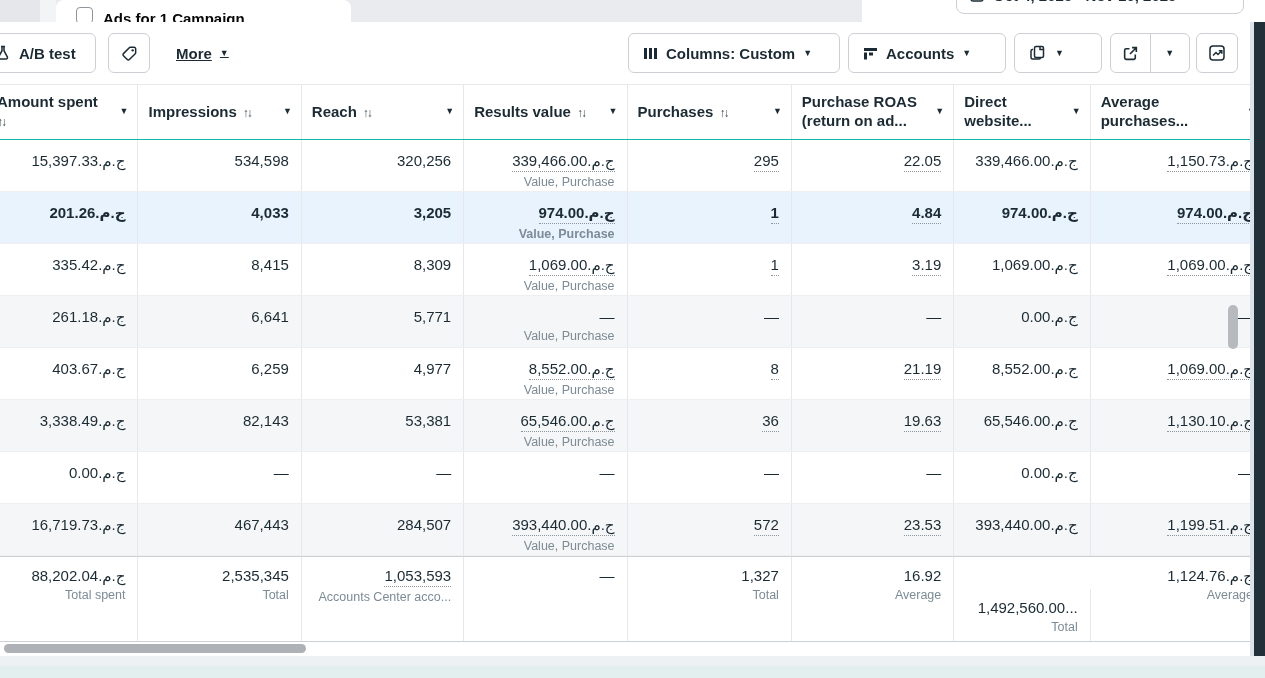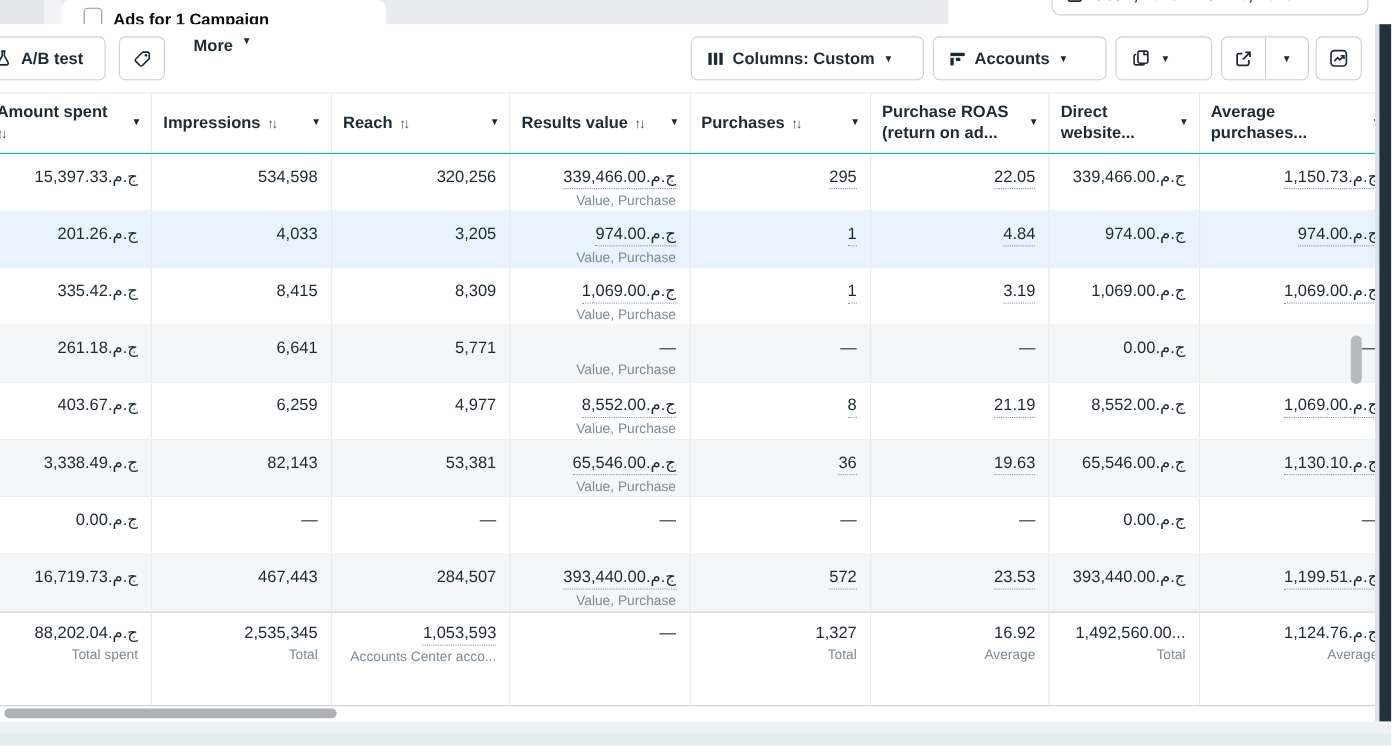--- a/index.html
+++ b/index.html
@@ -14,37 +14,37 @@
   .tabstrip .rail{position:absolute;left:56px;top:0;width:806px;height:22px;background:#e9ebee;}
   .tab{position:absolute;left:56px;top:0;width:295px;height:22px;background:#fff;border-radius:8px 8px 0 0;display:flex;align-items:flex-end;padding:0 0 2px 20px;}
   .cb{width:17px;height:17px;border:1.6px solid #8e959b;border-radius:4px;background:#fff;margin-right:10px;position:relative;top:4px;}
   .tab-label{font-size:15px;font-weight:700;color:#080809;position:relative;top:7px;white-space:nowrap;}
 
   
   .toolbar{position:absolute;left:0;top:22px;width:1265px;height:62px;background:#fff;}
   .btn{position:absolute;top:11px;height:40px;background:#fff;border:1px solid #ccd0d5;border-radius:6px;display:flex;align-items:center;font-size:15px;font-weight:700;color:#1c2b33;padding:0 14px;white-space:nowrap;}
   .btn svg{flex:0 0 auto;}
   .caret9{font-size:9px;color:#1c2b33;margin-left:8px;line-height:1;}
-  .textbtn{position:absolute;top:11px;height:40px;display:flex;font-size:15px;font-weight:700;color:#1c2b33;}
+  .textbtn{position:absolute;top:11px;height:40px;display:flex;align-items:center;font-size:15px;font-weight:700;color:#1c2b33;text-decoration:underline;}
   .icongap{margin-right:8px;display:inline-flex;}
   .split-div{width:1px;height:38px;background:#ccd0d5;margin:0 0;}
 
   
   .datebtn{position:absolute;left:956px;top:-24px;width:288px;height:38px;border:1px solid #ccd0d5;border-radius:8px;background:#fff;display:flex;align-items:center;padding:0 12px;font-size:15px;font-weight:700;color:#1c2b33;white-space:nowrap;overflow:hidden;}
 
   
   .table{position:absolute;left:0;top:84px;width:1265px;background:#fff;}
   .thead{display:flex;height:56px;border-top:1px solid #e6e8eb;border-bottom:1px solid #14b8a6;background:#fff;}
   .th{position:relative;display:flex;align-items:center;border-right:1px solid #e6e8eb;padding:0 24px 0 10px;font-size:15px;font-weight:700;color:#1c2b33;line-height:1.25;}
   .th .caret{position:absolute;right:9px;top:50%;margin-top:-6px;font-size:9px;color:#1c2b33;}
   .th .sort{font-size:12px;color:#3f4b52;letter-spacing:-2px;margin-left:6px;font-weight:700;}
   .clipL{margin-left:-13px;}
   .tr{display:flex;height:52px;background:#fff;border-bottom:1px solid #edeff1;}
   .tr.stripe{background:#f5f6f7;}
-  .tr.hover{background:#e9f3fe;}
+  .tr.hover{background:#e9f3fe;font-weight:bold;}
   .td{border-right:1px solid #e6e8eb;padding:12px 12px 0 8px;text-align:right;font-size:15px;color:#1c2b33;overflow:hidden;white-space:nowrap;}
   .td:last-child,.th:last-child{border-right:none;}
   .td .sub,.sub{font-size:12.5px;color:#7c8b95;margin-top:3px;}
   .val{display:inline-block;line-height:1.2;}
   .val.u{border-bottom:1px dotted #8d969c;padding-bottom:1px;}
   .cur{direction:rtl;unicode-bidi:bidi-override;}
   .totals{height:86px;border-top:1px solid #cbd0d5;border-bottom:1px solid #cbd0d5;background:#fff;}
   .totals .td{padding-top:10px;}
 
   
@@ -296,21 +296,21 @@
           <div class="td" style="width: 175px;"><span class="val u">1,199.51<span class="cur">ج.م.</span></span></div>
         </div>
       </div>
     <div class="tr totals" id="totals">
         <div class="td" style="width: 139px;"><span class="val">88,202.04<span class="cur">ج.م.</span></span><div class="sub">Total spent</div></div>
         <div class="td" style="width: 164px;"><span class="val">2,535,345</span><div class="sub">Total</div></div>
         <div class="td" style="width: 163px;"><span class="val u">1,053,593</span><div class="sub">Accounts Center acco...</div></div>
         <div class="td" style="width: 164px;"><span class="val">—</span></div>
         <div class="td" style="width: 165px;"><span class="val">1,327</span><div class="sub">Total</div></div>
         <div class="td" style="width: 163px;"><span class="val">16.92</span><div class="sub">Average</div></div>
-        <div class="td" style="width: 137px;"><span class="val">1,492,560.00...</span><div class="sub">Total</div></div>
+        <div class="td" style="width: 137px; margin-top: 32px;"><span class="val">1,492,560.00...</span><div class="sub">Total</div></div>
         <div class="td" style="width: 175px;"><span class="val">1,124.76<span class="cur">ج.م.</span></span><div class="sub">Average</div></div>
       </div>
   </div>
 
   <div class="vthumb"></div>
   <div class="hthumb"></div>
   <div class="band-lt"></div>
   <div class="band-dk"></div>
   <div class="strip1"></div>
   <div class="strip2"></div>

